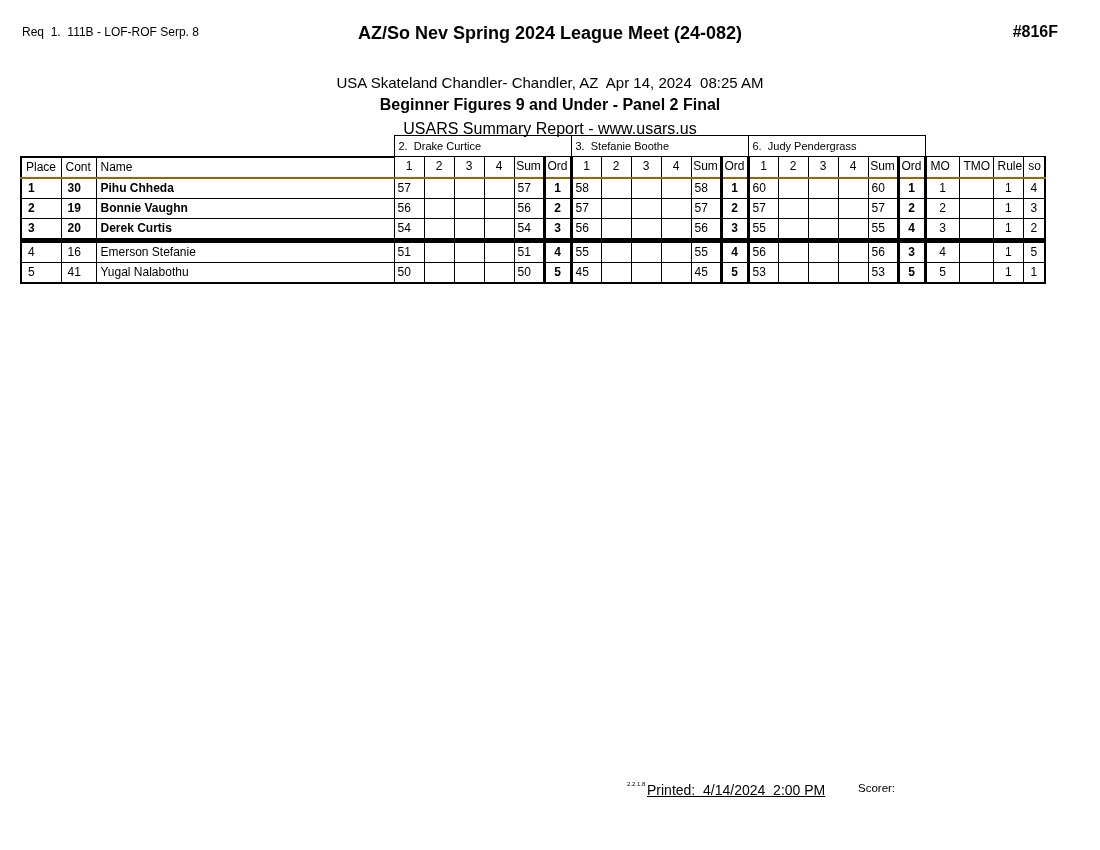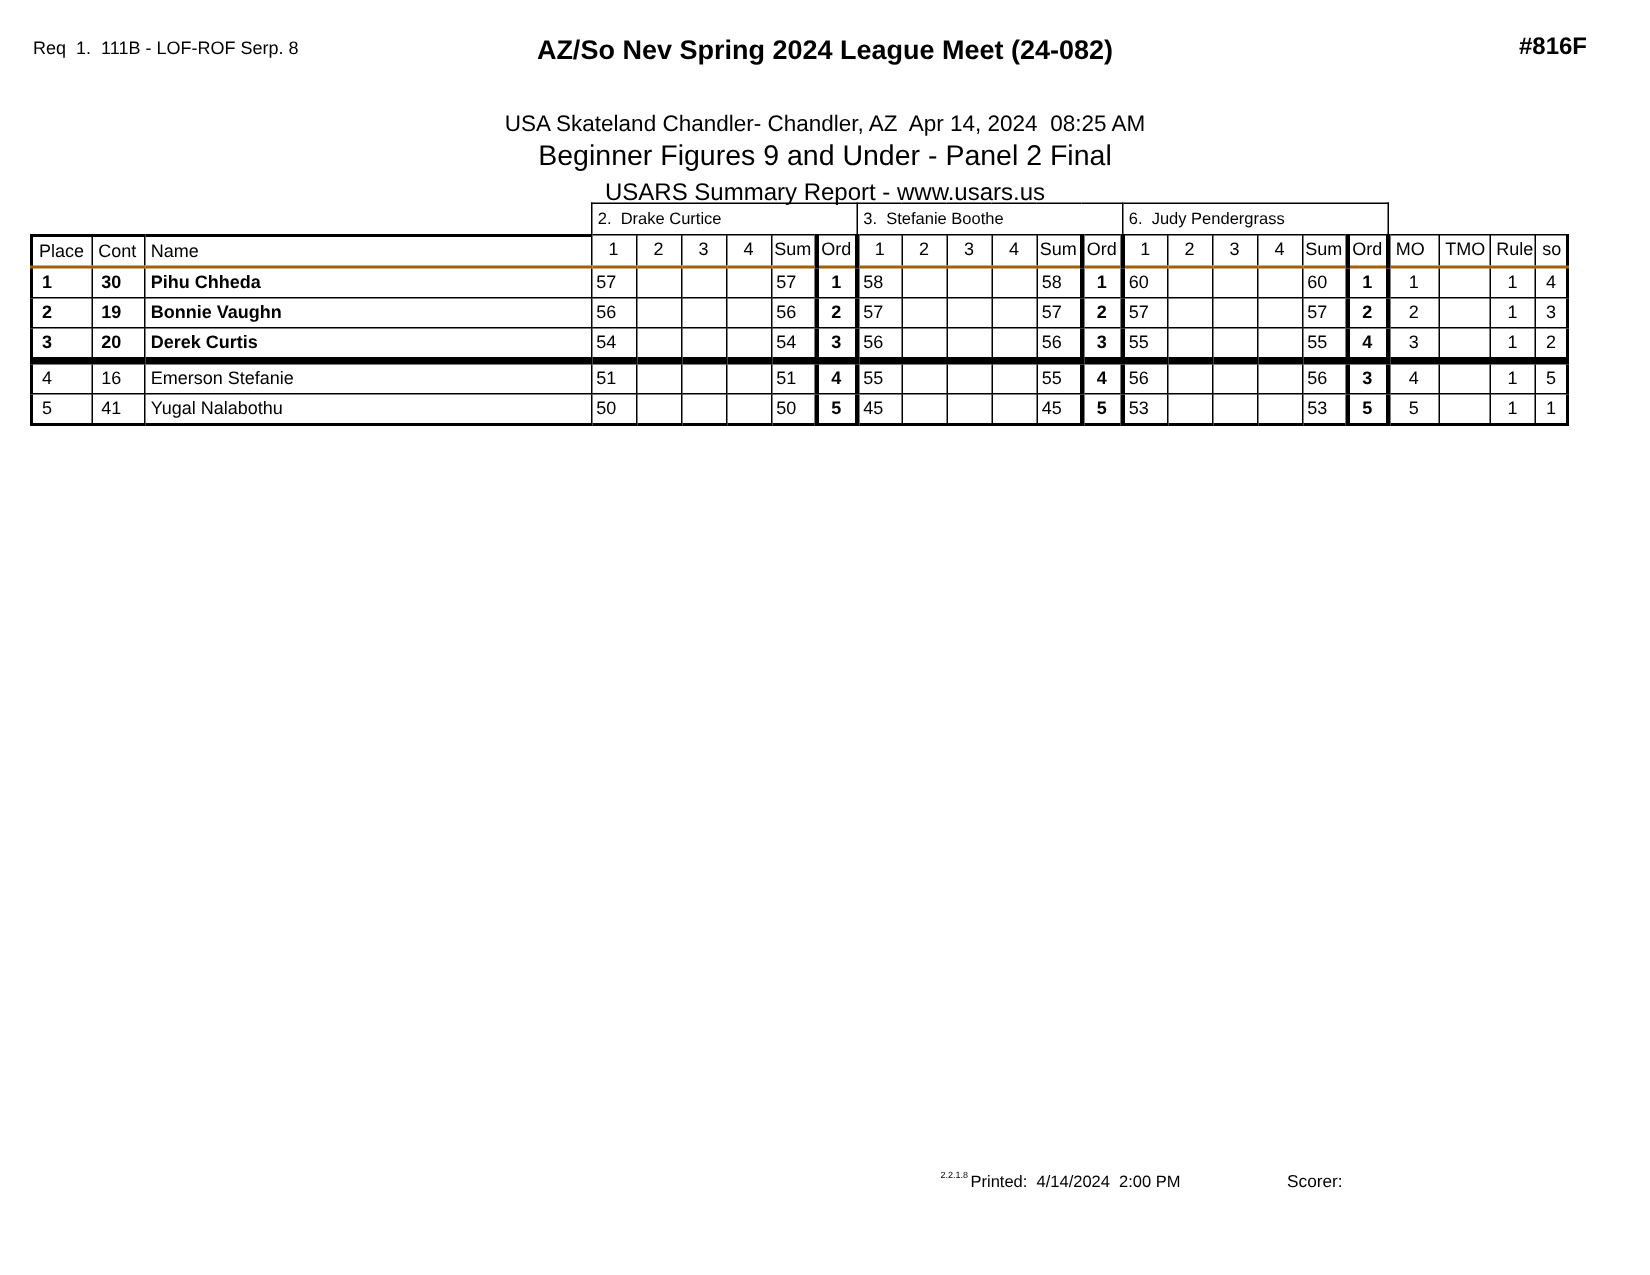--- a/index.html
+++ b/index.html
@@ -10,21 +10,21 @@
   }
   .page { position:absolute; inset:0; background:#fff; }
 
   
   .req-line   { position:absolute; left:22px;  top:25px; font-size:12px; white-space:pre; }
   .doc-number { position:absolute; right:42px; top:23px; font-size:16px; font-weight:bold; }
   .hdr { position:absolute; left:0; top:22px; width:1100px; text-align:center; }
   .hdr div { white-space:pre; }
   .h-meet   { font-size:18px; font-weight:bold; line-height:22px; }
   .h-venue  { font-size:15px; line-height:21px;margin-top:28px; }
-  .h-event  { font-size:19px; font-weight:normal; line-height:24px; }
+  .h-event  { font-size:16px; font-weight:bold; line-height:24px; }
   .h-report { font-size:16px; line-height:24px; }
 
   
   table.results { position:absolute; left:20px; top:135px; border-collapse:collapse; table-layout:fixed; }
   .results td, .results th {
     border:1px solid #000; font-size:12px; font-weight:normal;
     padding:0 3px; height:19px; line-height:19px;
     white-space:pre; overflow:hidden; vertical-align:middle; text-align:left;
   }
   tr.jrow td { height:20px; }
@@ -41,21 +41,21 @@
             font-weight:bold; text-align:center; }
   tr.sep td { border-top:5px solid #000; }
   td.b { font-weight:bold; }
   td.place, td.cont { padding-left:6px; }
   td.name  { padding-left:4px;margin-left:10px; }
   td.score, td.sum { padding-left:3px; }
   td.ctr { text-align:center; }
 
   
   .ver     { position:absolute; left:627px; top:781px; font-size:6px; letter-spacing:0px; }
-  .printed { position:absolute; left:647px; top:782px; font-size:11px; white-space:pre; }
+  .printed { position:absolute; left:647px; top:782px; font-size:14px; white-space:pre;text-decoration:underline; }
   .scorer  { position:absolute; left:858px; top:782px; font-size:11.5px;text-align:right; }
 </style>
 </head>
 <body>
 
 <div class="page">
 
   <div class="req-line">Req  1.  111B - LOF-ROF Serp. 8</div>
   <div class="doc-number">#816F</div>
 

